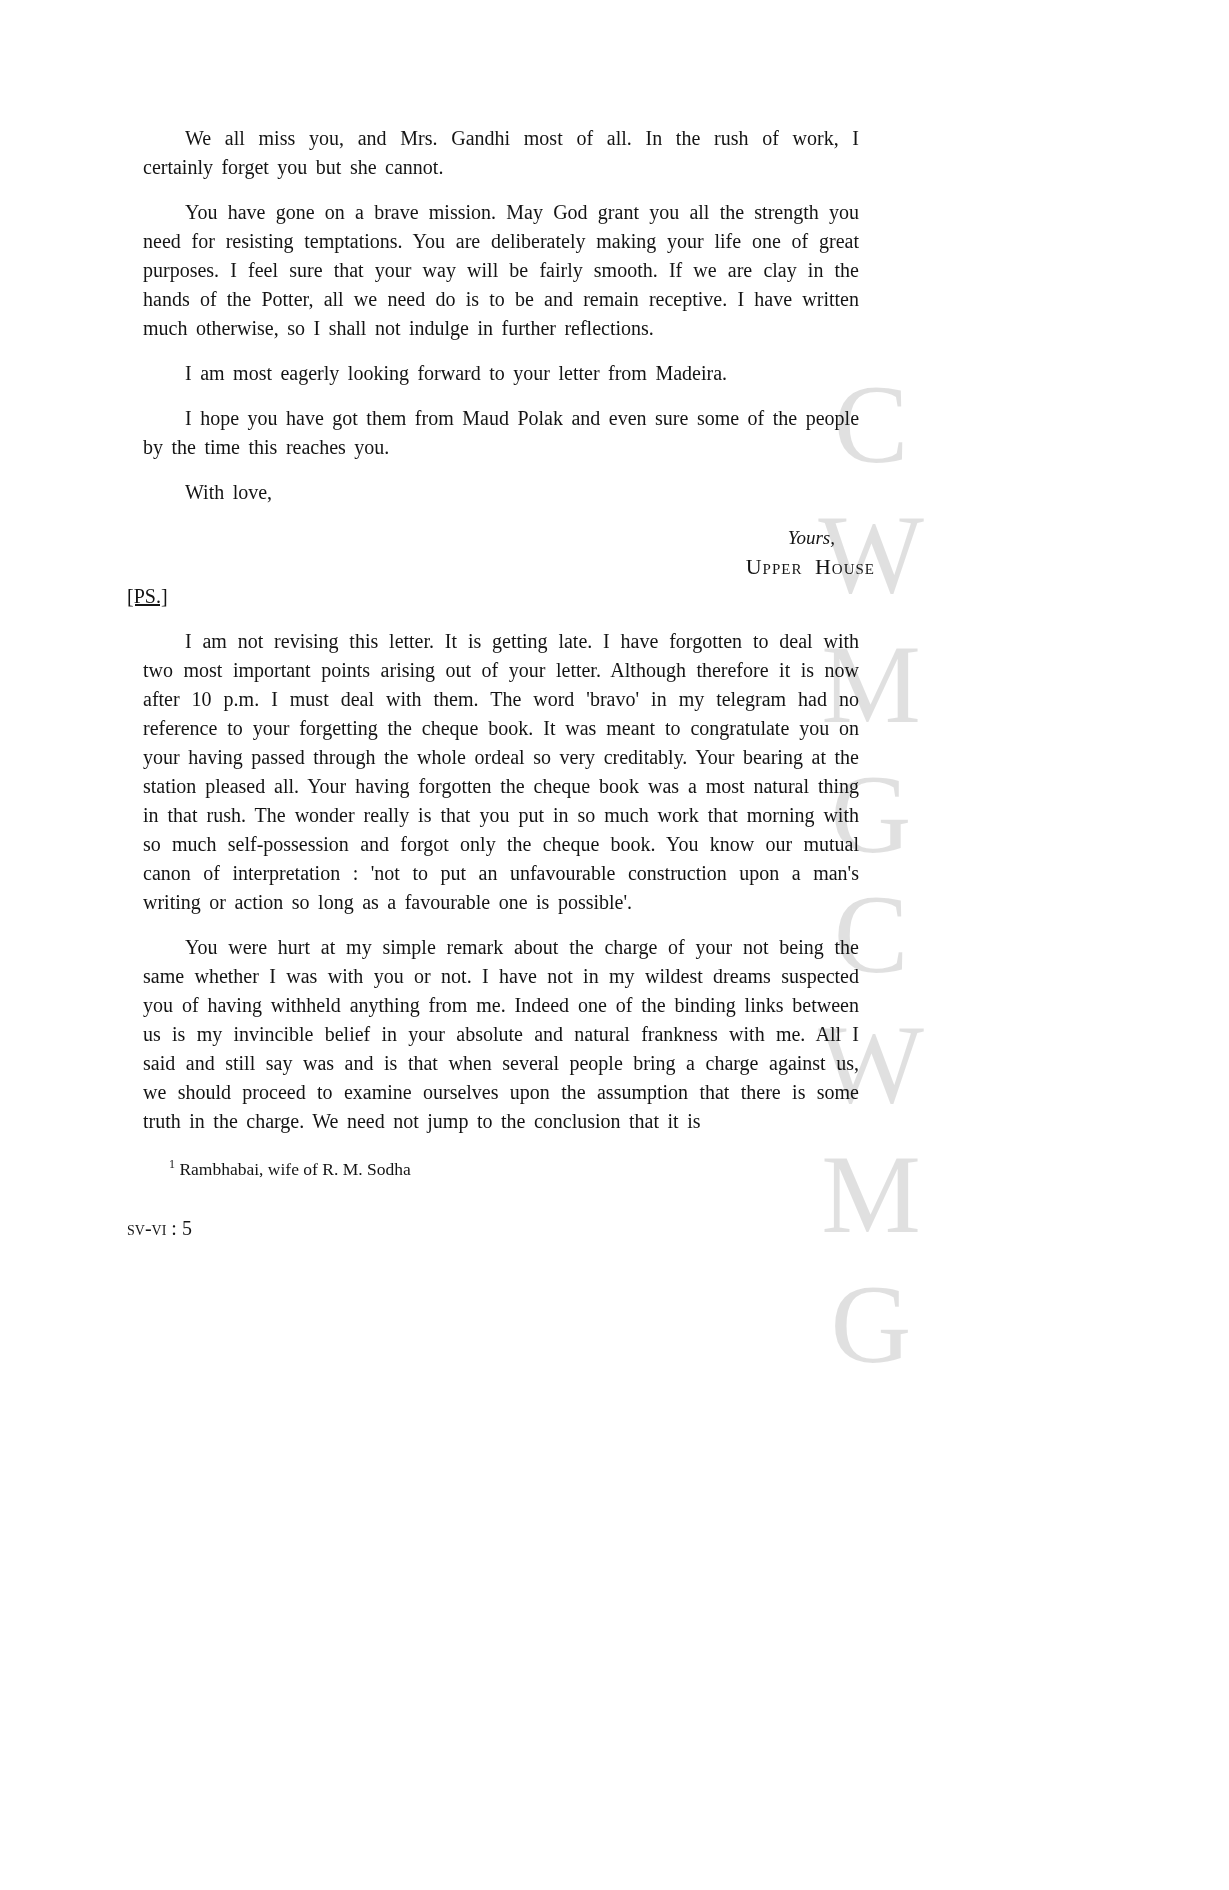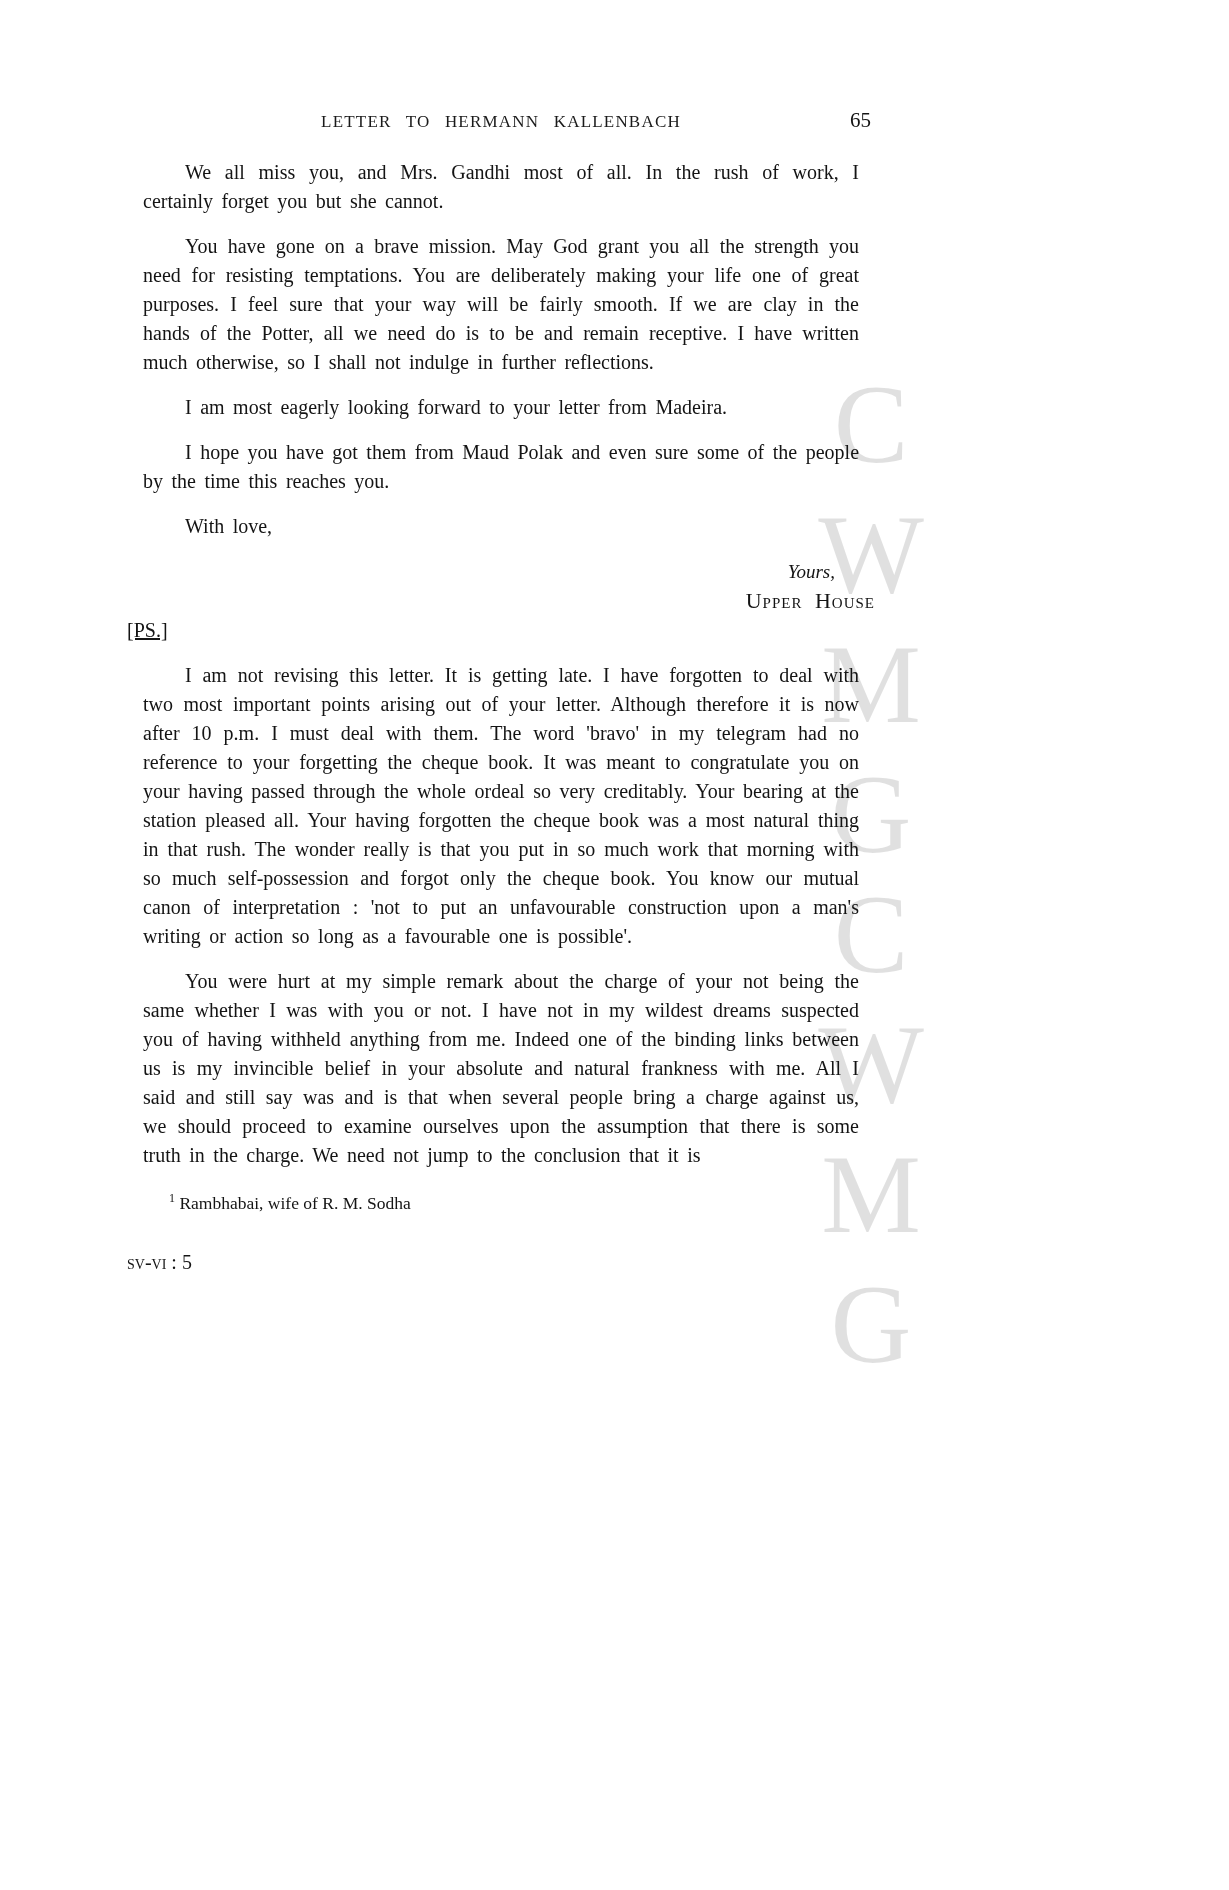--- a/index.html
+++ b/index.html
@@ -111,24 +111,20 @@
   }
 </style>
 </head>
 <body>
 
 <div class="wm wm1">CWMG</div>
 <div class="wm wm2">CWMG</div>
 
 <div class="page">
 
-  <div class="header">
-    <span class="running-title">LETTER  TO  HERMANN  KALLENBACH</span>
-    <span class="page-number">65</span>
-  </div>
 
   <p class="body-p">We all miss you, and Mrs. Gandhi most of all. In the rush of work, I certainly forget you but she cannot.</p>
   <p class="body-p">You have gone on a brave mission. May God grant you all the strength you need for resisting temptations. You are deliberately making your life one of great purposes. I feel sure that your way will be fairly smooth. If we are clay in the hands of the Potter, all we need do is to be and remain receptive. I have written much otherwise, so I shall not indulge in further reflections.</p>
   <p class="body-p">I am most eagerly looking forward to your letter from Madeira.</p>
 
 
   <p class="body-p">I hope you have got them from Maud Polak and even sure some of the people by the time this reaches you.</p>
   <p class="body-p">With love,</p>
 
   <div class="signoff">

